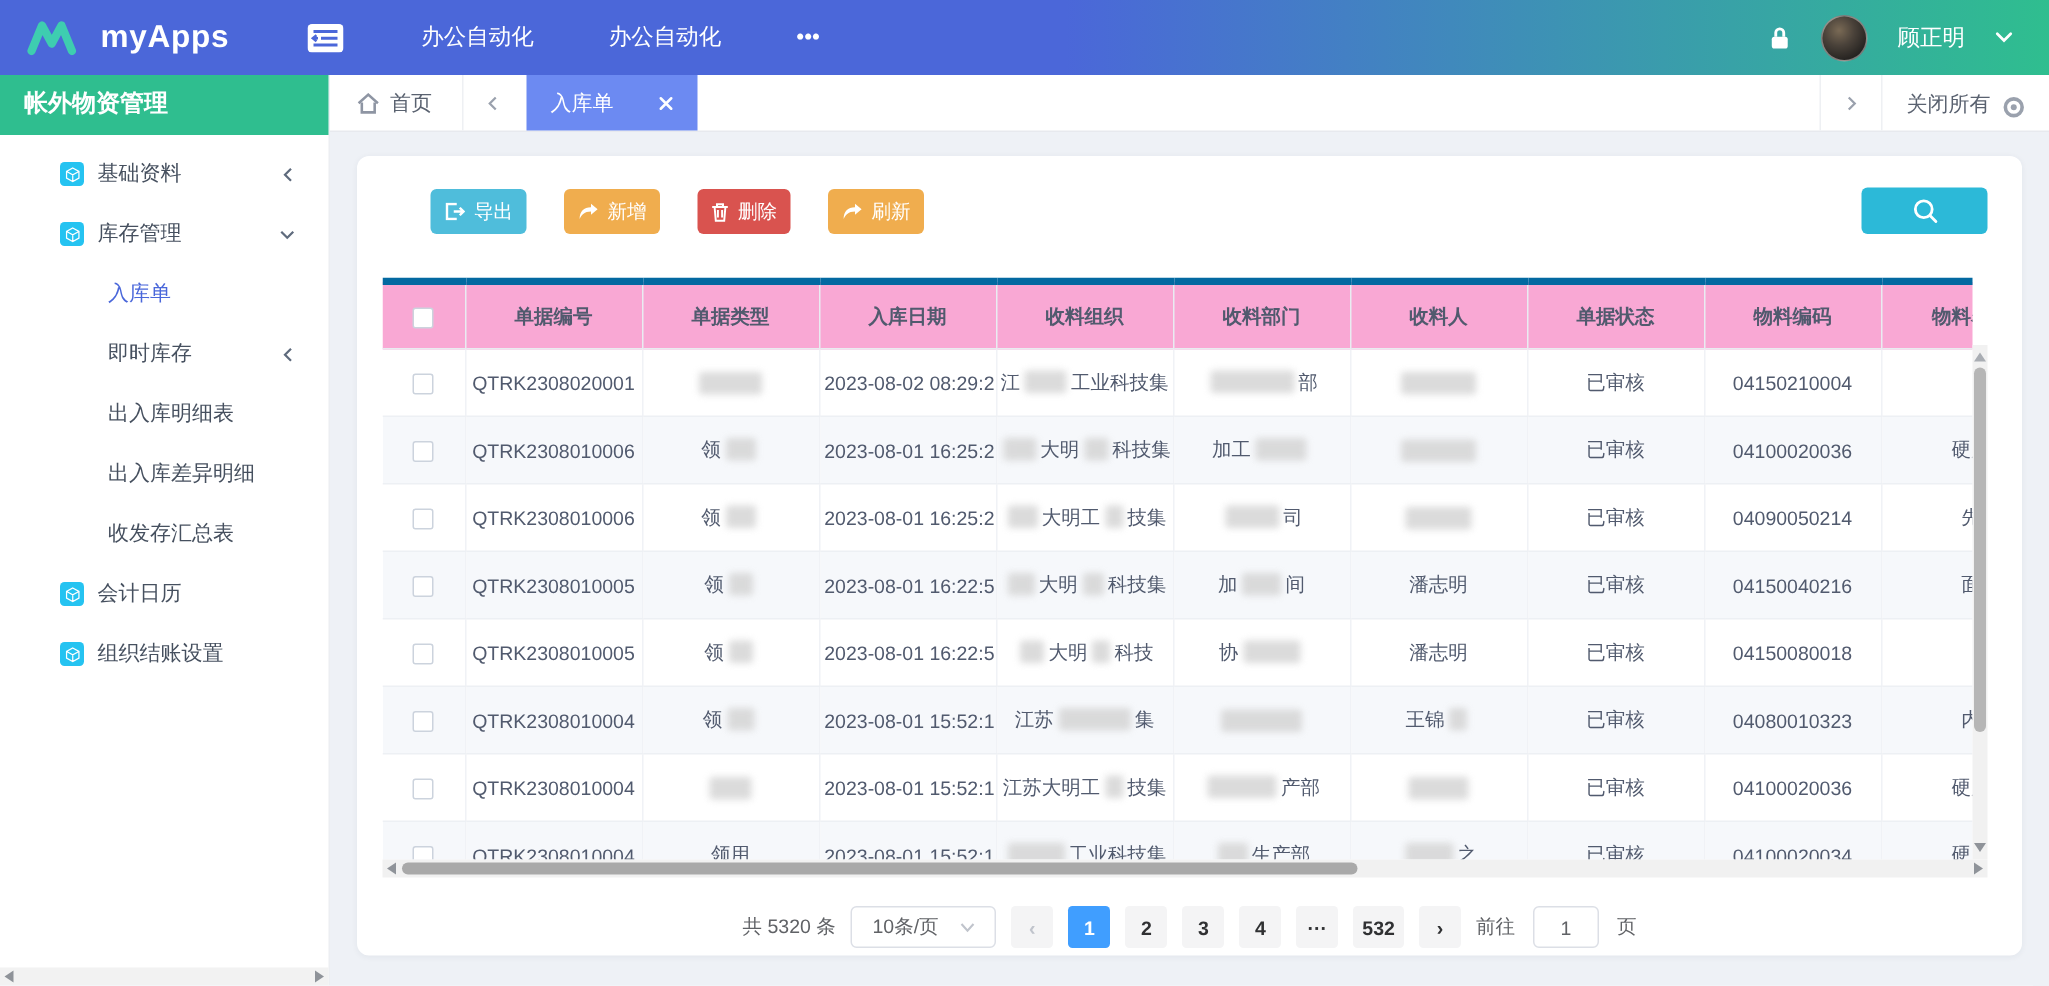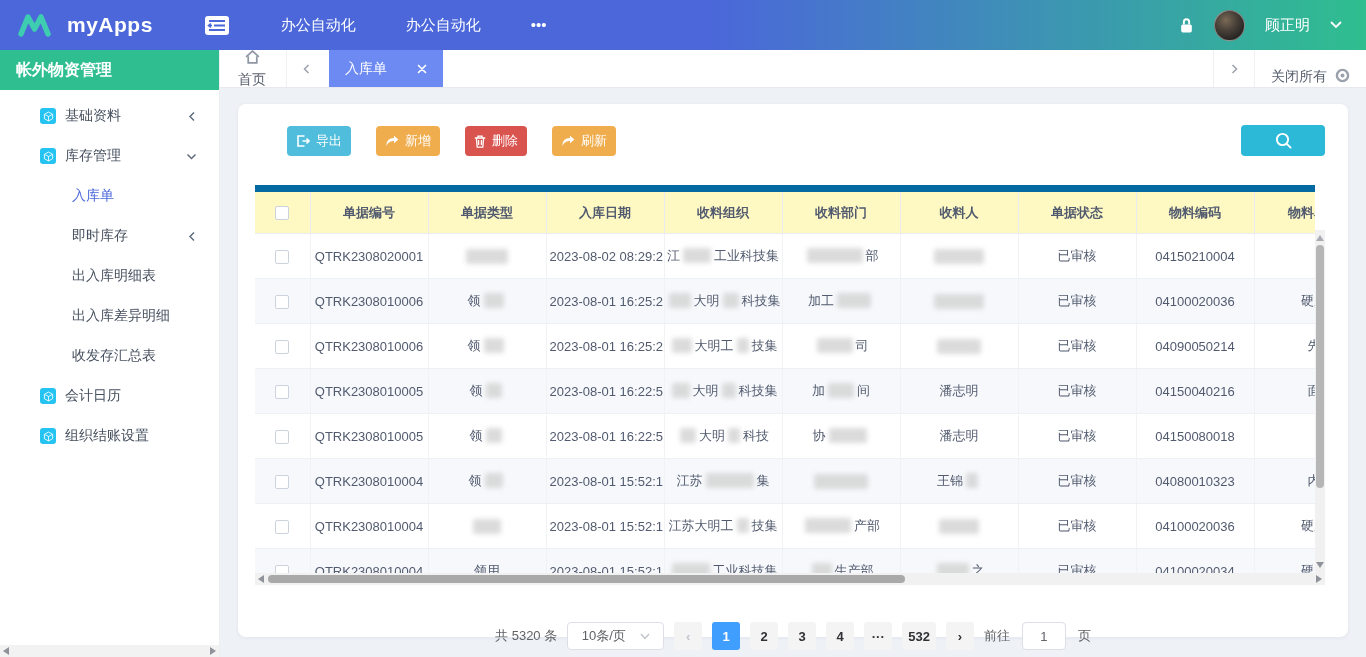--- a/index.html
+++ b/index.html
@@ -24,67 +24,67 @@
   .menu{padding-top:6px;}
   .mi{height:40px;display:flex;align-items:center;padding-left:40px;position:relative;font-size:14px;color:#46505f;cursor:pointer;white-space:nowrap;}
   .mi.sub{padding-left:72px;}
   .mi.active{color:#4a67da;}
   .cube{width:16px;height:16px;background:#25c3f1;border-radius:3px;margin-right:9px;display:flex;align-items:center;justify-content:center;flex:none;}
   .chev{position:absolute;right:22px;top:15px;}
   .side-scroll{position:absolute;left:0;bottom:0;width:219px;height:12px;background:#f2f2f2;}
   
   .tabbar{position:absolute;left:220px;top:50px;right:0;height:38px;background:#fff;border-bottom:1px solid #e7e9ee;
     display:flex;align-items:stretch;z-index:4;font-size:14px;color:#5a6270;}
-  .crumb{display:flex;align-items:center;gap:7px;padding:0 20px 0 18px;flex-direction:column;}
+  .crumb{display:flex;align-items:center;gap:7px;padding:0 20px 0 18px;}
   .vdiv{width:1px;background:#eef0f3;margin:0;}
   .tab-arrow{width:40px;display:flex;align-items:center;justify-content:center;cursor:pointer;}
   .tab{background:#6c8af2;color:#fff;display:flex;align-items:center;gap:30px;padding:0 16px;margin-left:2px;cursor:pointer;}
   .tab-label{font-size:14px;}
   .tab-close{cursor:pointer;display:flex;}
   .tb-spacer{flex:1;}
-  .close-all{display:flex;align-items:flex-start;gap:8px;padding:18px 16px;cursor:pointer;}
+  .close-all{display:flex;align-items:flex-end;gap:8px;padding:8px 16px;cursor:pointer;}
   
   .main{position:absolute;left:220px;top:88px;right:0;bottom:0;background:#eef1f6;}
   .card{position:absolute;left:18px;top:16px;width:1110px;height:533px;background:#fff;border-radius:8px;
     box-shadow:0 1px 4px rgba(31,45,61,.06);}
   
   .toolbar{position:absolute;left:17px;top:22px;display:flex;gap:25px;}
   .btn{height:30px;display:inline-flex;align-items:center;gap:6px;padding:0 9px;border:none;border-radius:4px;
     color:#fff;font-size:13px;cursor:pointer;}
   .btn-export{background:#4fbddb;margin-left:32px;}
   .btn-warn{background:#f0ad4e;}
   .btn-danger{background:#d9534f;}
   .search-btn{position:absolute;right:23px;top:21px;width:84px;height:31px;background:#2cb9d8;border:none;border-radius:4px;
     display:flex;align-items:center;justify-content:center;cursor:pointer;}
   
   .tbl-clip{position:absolute;left:17px;top:81px;width:1060px;height:388px;overflow:hidden;}
   table.grid{border-collapse:collapse;table-layout:fixed;width:1119px;}
-  table.grid th{height:45px;background:#fef9c3;font-size:13px;font-weight:bold;color:#515a6e;
-    border-top:7px solid #0369a1;border-bottom:1px solid #e9ecf1;border-right:1px solid #e9ecf1;text-align:center;}
+  table.grid th{height:45px;background:#f9a8d4;font-size:13px;font-weight:bold;color:#515a6e;
+    border-top:5px solid #0369a1;border-bottom:1px solid #e9ecf1;border-right:1px solid #e9ecf1;text-align:center;}
   table.grid td{height:45px;font-size:13px;color:#515a6e;text-align:center;white-space:nowrap;overflow:hidden;
     border-bottom:1px solid #edf0f4;border-right:1px solid #f0f2f6;background:#fff;}
   table.grid tr.stripe td{background:#f6f8fb;}
   table.grid td.left{text-align:left;padding-left:3px;}
   .cbx{appearance:none;-webkit-appearance:none;width:14px;height:14px;border:1px solid #ccd3dd;border-radius:2px;background:#fff;vertical-align:middle;cursor:pointer;}
   .redact{display:inline-block;height:15px;background:#d5d5d5;border-radius:2px;filter:blur(2.5px);opacity:.85;
     vertical-align:-3px;margin:0 3px;}
   
   .vscroll{position:absolute;left:1077px;top:126px;width:10px;height:343px;background:#f1f1f1;}
   .vthumb{position:absolute;left:1px;top:15px;width:8px;height:243px;background:#b6b6b6;border-radius:4px;}
   .tri{width:0;height:0;position:absolute;}
   .tri-up{left:1px;top:5px;border-left:4px solid transparent;border-right:4px solid transparent;border-bottom:6px solid #a9adb3;}
   .tri-down{left:1px;bottom:5px;border-left:4px solid transparent;border-right:4px solid transparent;border-top:6px solid #8f9399;}
   .hscroll{position:absolute;left:17px;top:469px;width:1070px;height:12px;background:#f1f1f1;}
   .hthumb{position:absolute;left:13px;top:2px;width:637px;height:8px;background:#a9a9a9;border-radius:4px;}
   .tri-left{left:3px;top:2px;border-top:4px solid transparent;border-bottom:4px solid transparent;border-right:6px solid #8f9399;}
   .tri-right{right:3px;top:2px;border-top:4px solid transparent;border-bottom:4px solid transparent;border-left:6px solid #8f9399;}
   .side-scroll .tri-left{top:2px;}
   .side-scroll .tri-right{top:2px;}
   
-  .pager{position:absolute;left:0;right:0;top:518px;display:flex;justify-content:center;align-items:center;gap:10px;
+  .pager{position:absolute;left:0;right:0;top:500px;display:flex;justify-content:center;align-items:center;gap:10px;
     font-size:13px;color:#606266;}
   .psel{width:97px;height:28px;border:1px solid #dcdfe6;border-radius:4px;display:flex;align-items:center;justify-content:center;gap:14px;cursor:pointer;background:#fff;}
   .pbtn{min-width:28px;height:28px;border:none;border-radius:3px;background:#f4f4f5;color:#303133;font-weight:bold;
     font-size:13px;cursor:pointer;padding:0 6px;}
   .pbtn.prev{color:#c0c4cc;}
   .pbtn.active{background:#409eff;color:#fff;}
   .goto{width:44px;height:28px;border:1px solid #dcdfe6;border-radius:4px;text-align:center;font-size:13px;color:#606266;margin:0 2px;}
 </style>
 </head>
 <body>

